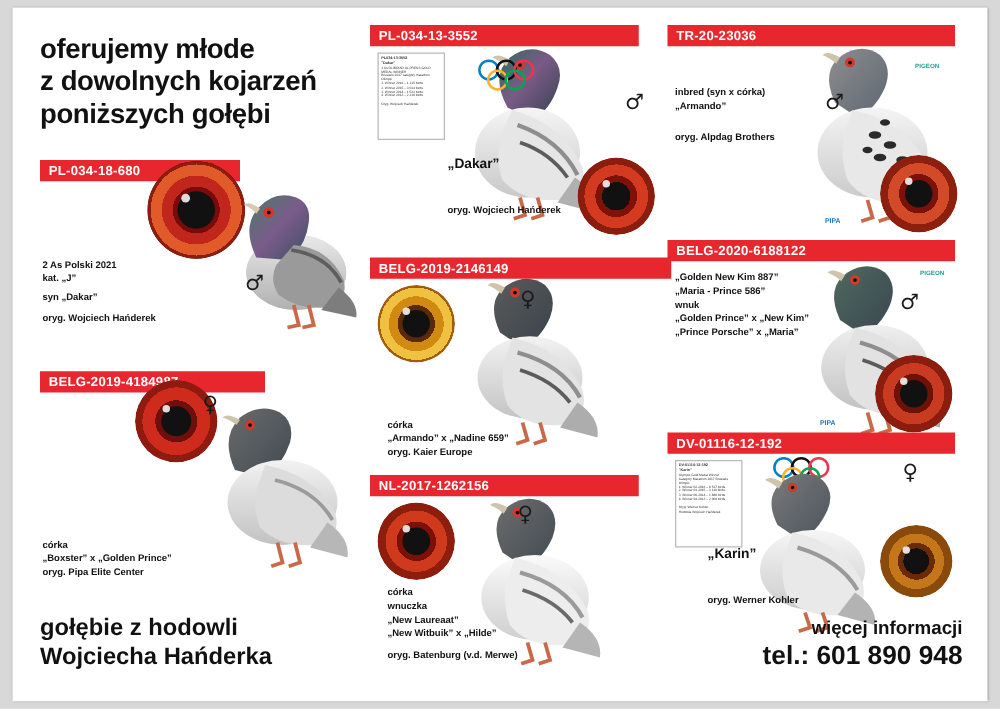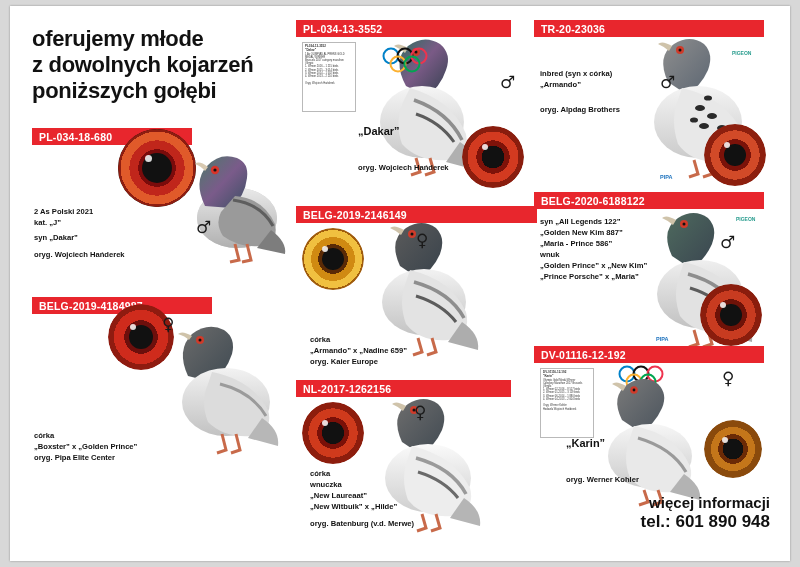--- a/index.html
+++ b/index.html
@@ -428,21 +428,20 @@
 
   <div class="eye" style="left:690px;top:278px;width:62px;height:62px;">
     <div class="ring" style="background:radial-gradient(circle at 50% 50%, #111 0 24%, #6e1208 24% 36%, #c83b20 36% 56%, #8a1d0d 56% 80%, #2c0604 80% 100%);"></div>
     <div class="pupil" style="width:22px;height:22px;"></div>
     <div class="glint" style="left:20px;top:18px;width:6px;height:6px;"></div>
   </div>
 
   <div class="sym" style="left:710px;top:228px;">♂</div>
 
   <div class="txt" style="left:530px;top:210px;width:180px;">
-    <div>syn        „All Legends 122”</div>
     <div>„Golden New Kim 887”</div>
     <div>„Maria - Prince 586”</div>
     <div>wnuk</div>
     <div>„Golden Prince” x „New Kim”</div>
     <div>„Prince Porsche” x „Maria”</div>
   </div>
 
   <div class="redbar" style="left:524px;top:340px;width:230px;">
     <span>DV-01116-12-192</span>
   </div>
@@ -504,19 +503,23 @@
   </div>
 
   <div class="sym" style="left:712px;top:364px;">♀</div>
 
   <div class="txt" style="left:556px;top:430px;width:150px;">
     <div style="font-size:11px">„Karin”</div>
     <div style="height:22px"></div>
     <div>oryg. Werner Kohler</div>
   </div>
 
+  <div class="footer-left" style="left:22px;top:486px;width:300px;font-size:19px;">
+    <div>gołębie z hodowli</div>
+    <div>Wojciecha Hańderka</div>
+  </div>
 
   <div class="footer-right" style="left:470px;top:488px;width:290px;">
     <div style="font-size:15px">więcej informacji</div>
-    <div style="font-size:17px">tel.: 601 890 948</div>
+    <div style="font-size:21px">tel.: 601 890 948</div>
   </div>
 
 </div>
 
 </body></html>

